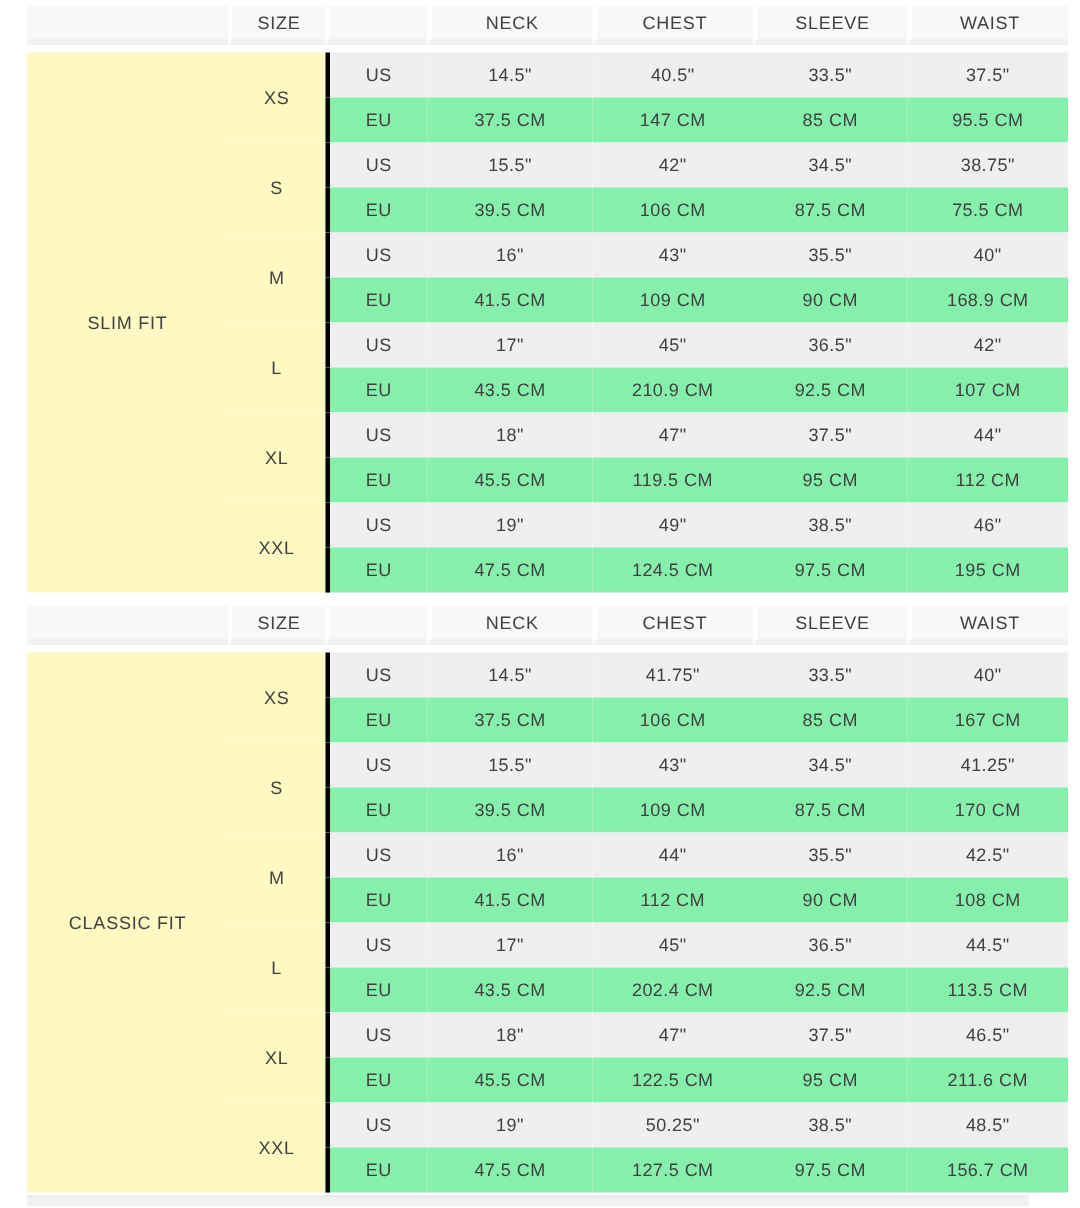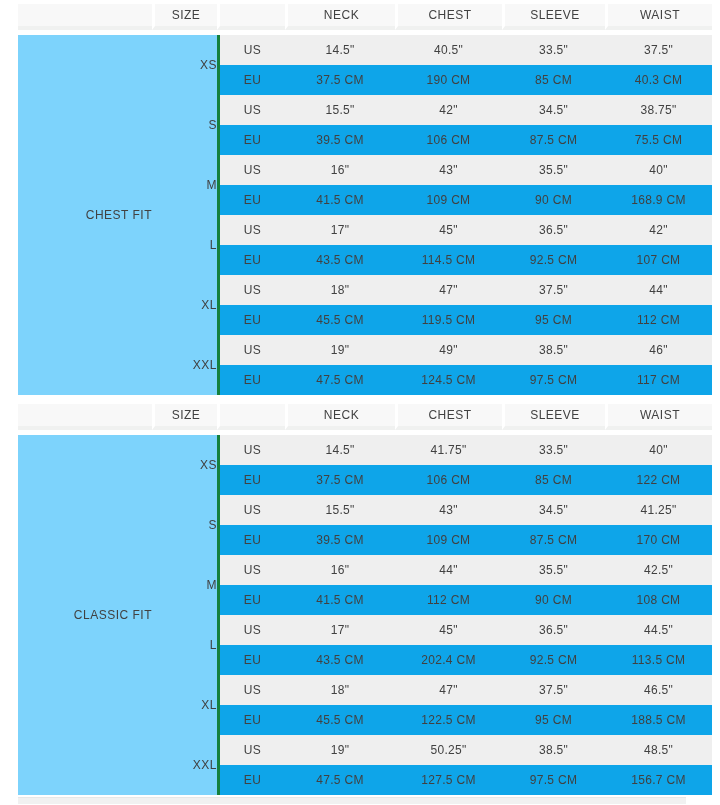--- a/index.html
+++ b/index.html
@@ -43,27 +43,26 @@
     height: 30px;
     font-size: 12px;
     text-align: center;
     vertical-align: middle;
     color: #414141;
     letter-spacing: 0.3px;
     overflow: hidden;
     white-space: nowrap;
   }
   td.fit, td.size {
-    background: #7dd3fc;
+    background: #fef9c3;
     letter-spacing: 0.5px;
-    text-align: right;
   }
   tr.us td.cell { background: #efefef; }
-  tr.eu td.cell { background: #0ea5e9; }
-  td.unit { border-left: 3px solid #15803d; }
+  tr.eu td.cell { background: #86efac; }
+  td.unit { border-left: 3px solid #000000; }
   .bottom-band {
     margin: 2px 0 0 18px;
     width: 668px;
     height: 7px;
     background: #f1f1f1;
     border-top: 1px solid #e7e7e7;
   }
 </style>
 </head>
 <body>
@@ -89,34 +88,34 @@
         <th>CHEST</th>
         <th>SLEEVE</th>
         <th>WAIST</th>
       </tr>
       <tr class="gap">
         <td colspan="7"></td>
       </tr>
     </thead>
     <tbody>
         <tr class="us">
-          <td class="fit" rowspan="12">CHEST FIT</td>
+          <td class="fit" rowspan="12">SLIM FIT</td>
           <td class="size" rowspan="2">XS</td>
           <td class="cell unit">US</td>
           <td class="cell">14.5"</td>
           <td class="cell">40.5"</td>
           <td class="cell">33.5"</td>
           <td class="cell">37.5"</td>
         </tr>
         <tr class="eu">
           <td class="cell unit">EU</td>
           <td class="cell">37.5 CM</td>
-          <td class="cell">190 CM</td>
+          <td class="cell">147 CM</td>
           <td class="cell">85 CM</td>
-          <td class="cell">40.3 CM</td>
+          <td class="cell">95.5 CM</td>
         </tr>
         <tr class="us">
           <td class="size" rowspan="2">S</td>
           <td class="cell unit">US</td>
           <td class="cell">15.5"</td>
           <td class="cell">42"</td>
           <td class="cell">34.5"</td>
           <td class="cell">38.75"</td>
         </tr>
         <tr class="eu">
@@ -145,21 +144,21 @@
           <td class="size" rowspan="2">L</td>
           <td class="cell unit">US</td>
           <td class="cell">17"</td>
           <td class="cell">45"</td>
           <td class="cell">36.5"</td>
           <td class="cell">42"</td>
         </tr>
         <tr class="eu">
           <td class="cell unit">EU</td>
           <td class="cell">43.5 CM</td>
-          <td class="cell">114.5 CM</td>
+          <td class="cell">210.9 CM</td>
           <td class="cell">92.5 CM</td>
           <td class="cell">107 CM</td>
         </tr>
         <tr class="us">
           <td class="size" rowspan="2">XL</td>
           <td class="cell unit">US</td>
           <td class="cell">18"</td>
           <td class="cell">47"</td>
           <td class="cell">37.5"</td>
           <td class="cell">44"</td>
@@ -177,21 +176,21 @@
           <td class="cell">19"</td>
           <td class="cell">49"</td>
           <td class="cell">38.5"</td>
           <td class="cell">46"</td>
         </tr>
         <tr class="eu">
           <td class="cell unit">EU</td>
           <td class="cell">47.5 CM</td>
           <td class="cell">124.5 CM</td>
           <td class="cell">97.5 CM</td>
-          <td class="cell">117 CM</td>
+          <td class="cell">195 CM</td>
         </tr>
       </tbody>
   </table>
 
   <table class="size-table">
     <colgroup>
       <col class="c-fit">
         <col class="c-size">
         <col class="c-unit">
       <col class="c-neck">
@@ -221,21 +220,21 @@
           <td class="cell">14.5"</td>
           <td class="cell">41.75"</td>
           <td class="cell">33.5"</td>
           <td class="cell">40"</td>
         </tr>
         <tr class="eu">
           <td class="cell unit">EU</td>
           <td class="cell">37.5 CM</td>
           <td class="cell">106 CM</td>
           <td class="cell">85 CM</td>
-          <td class="cell">122 CM</td>
+          <td class="cell">167 CM</td>
         </tr>
         <tr class="us">
           <td class="size" rowspan="2">S</td>
           <td class="cell unit">US</td>
           <td class="cell">15.5"</td>
           <td class="cell">43"</td>
           <td class="cell">34.5"</td>
           <td class="cell">41.25"</td>
         </tr>
         <tr class="eu">
@@ -281,21 +280,21 @@
           <td class="cell">18"</td>
           <td class="cell">47"</td>
           <td class="cell">37.5"</td>
           <td class="cell">46.5"</td>
         </tr>
         <tr class="eu">
           <td class="cell unit">EU</td>
           <td class="cell">45.5 CM</td>
           <td class="cell">122.5 CM</td>
           <td class="cell">95 CM</td>
-          <td class="cell">188.5 CM</td>
+          <td class="cell">211.6 CM</td>
         </tr>
         <tr class="us">
           <td class="size" rowspan="2">XXL</td>
           <td class="cell unit">US</td>
           <td class="cell">19"</td>
           <td class="cell">50.25"</td>
           <td class="cell">38.5"</td>
           <td class="cell">48.5"</td>
         </tr>
         <tr class="eu">

